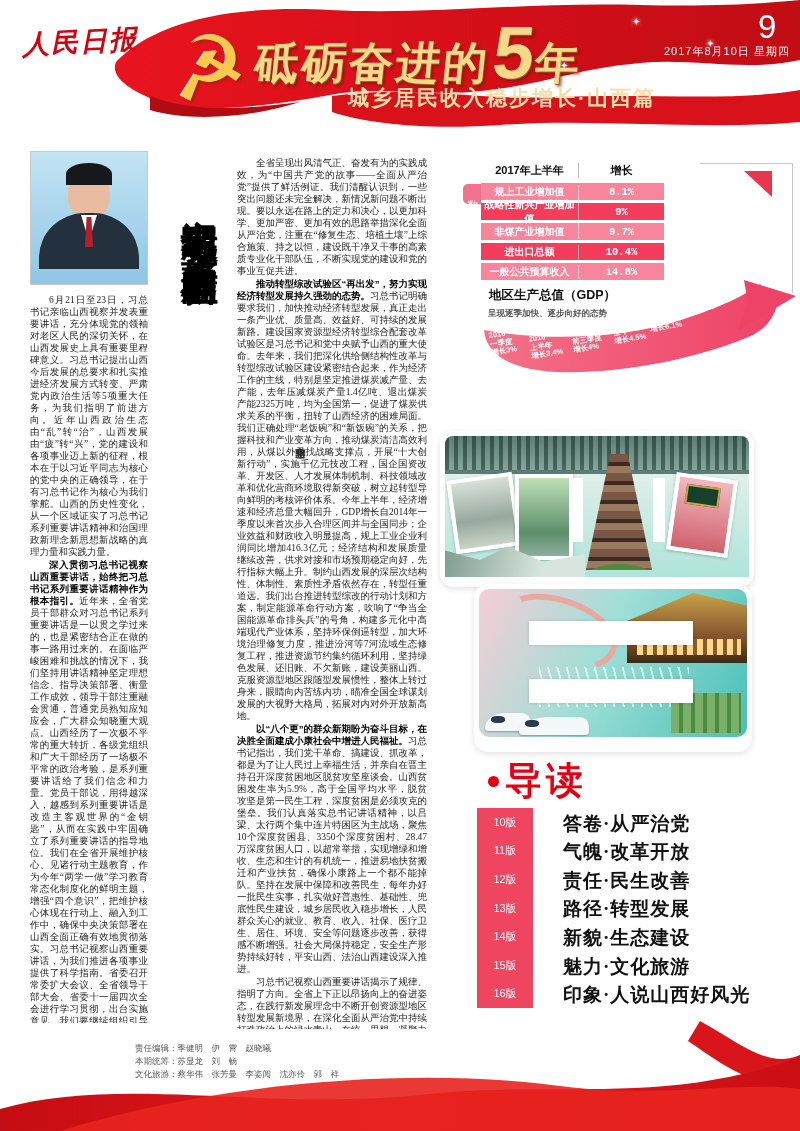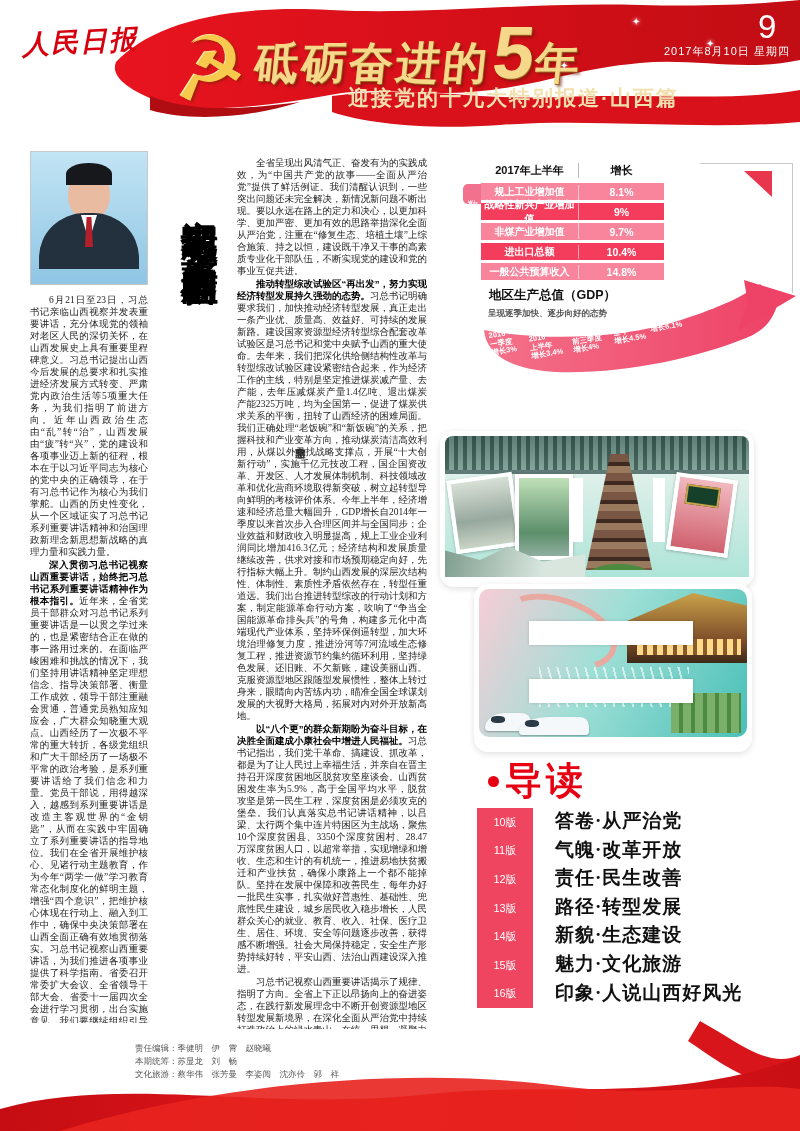--- a/index.html
+++ b/index.html
@@ -57,21 +57,21 @@
       border-radius:5px 0 0 5px;font-family:"Liberation Sans",sans-serif;text-align:center;}
   #data-table{left:481px;top:161px;width:183px;font-family:"Liberation Sans","DejaVu Sans",sans-serif;}
   #data-table .t-head{display:flex;height:19px;align-items:center;font-size:11px;font-weight:bold;color:#111;}
   #data-table .t-head .c1{width:97px;text-align:center;border-right:1px solid #bbb;}
   #data-table .t-head .c2{flex:1;text-align:center;}
   #data-table .t-row{display:flex;height:17px;margin-top:3px;align-items:center;
       color:#fff;font-size:10px;font-weight:bold;background:#f43d5c;}
   #data-table .t-row:nth-child(odd){background:#f8859c;}
   #data-table .t-row:nth-child(even){background:#f43d5c;}
   #data-table .t-row .c1{width:97px;text-align:center;border-right:1px solid rgba(255,255,255,.55);}
-  #data-table .t-row .c2{flex:1;text-align:center;font-size:10.5px;}
+  #data-table .t-row .c2{flex:1;text-align:center;font-size:10.5px;font-family:Liberation Mono, monospace;}
   .gdp-title{left:489px;top:287px;font-size:12.5px;font-weight:bold;color:#111;
       font-family:"Liberation Sans",sans-serif;}
   .gdp-sub{left:488px;top:308px;font-size:8.5px;font-weight:bold;color:#555;
       font-family:"Liberation Sans",sans-serif;text-align:center;}
   #gdp-arrow-svg{left:476px;top:278px;}
   #gdp-points{left:476px;top:278px;width:320px;height:100px;}
   .gdp-point{position:absolute;color:#fff;font-size:7.5px;font-weight:bold;line-height:8.5px;
       transform:rotate(-9deg);font-family:"Liberation Sans",sans-serif;white-space:nowrap;}
   .gdp-point:nth-child(1){left:14px;top:52px;}
   .gdp-point:nth-child(2){left:54px;top:55px;}
@@ -124,21 +124,21 @@
       background:repeating-linear-gradient(90deg,#7ab06a 0 8px,#4c8a3f 8px 12px),linear-gradient(#9fcf8f,#4c8a3f);}
   .slot{position:absolute;background:#fff;box-shadow:0 0 3px rgba(0,0,0,.15);}
   .slot-1{left:50px;top:32px;width:164px;height:24px;}
   .slot-2{left:50px;top:90px;width:164px;height:24px;}
   
   #guide-title{left:488px;top:756px;display:flex;align-items:center;color:#e60012;
       font-family:"Liberation Sans","DejaVu Sans",sans-serif;font-weight:bold;}
   #guide-title .dot{width:11px;height:11px;border-radius:50%;background:#e60012;margin-right:6px;}
   #guide-title .txt{font-size:37px;letter-spacing:4px;}
   #guide-list{left:477px;top:808px;width:300px;}
-  .guide-row{display:flex;height:28.6px;align-items:flex-start;}
+  .guide-row{display:flex;height:28.6px;align-items:flex-end;gap:8px;}
   .guide-row .pg{width:56px;height:100%;background:#ef4560;color:#fff;display:flex;
       align-items:center;justify-content:center;font-size:11px;
       font-family:"Liberation Sans",sans-serif;}
   .guide-row .lb{padding-left:22px;font-size:19px;font-weight:bold;color:#111;letter-spacing:1px;
       font-family:"Liberation Serif","DejaVu Serif",serif;}
   
   #credits{left:135px;top:1042px;width:320px;font-size:8.5px;color:#555;line-height:13px;
       font-family:"Liberation Sans",sans-serif;}
   #ribbon-svg{left:0;top:991px;}
 </style>
@@ -162,21 +162,21 @@
 </svg>
 <div class="abs masthead-logo">人民日报</div>
 <div class="abs page-number">9</div>
 <div class="abs page-date">2017年8月10日  星期四</div>
 <div class="abs emblem">☭</div>
 <div class="abs banner-title">
   <span class="t1">砥砺奋进的</span>
   <span class="t2">5</span>
   <span class="t3">年</span>
 </div>
-<div class="abs banner-subtitle">迎接党的十九大特别报道·山西篇</div>
+<div class="abs banner-subtitle">城乡居民收入稳步增长·山西篇</div>
 <span class="abs sparkle" style="left:632px;top:16px">✦</span>
 <span class="abs sparkle" style="left:706px;top:38px">✦</span>
 <span class="abs sparkle" style="left:560px;top:60px">✦</span>
 
 <div id="col1" class="abs col">
   <div class="portrait">
     <div class="head"></div>
     <div class="suit"></div>
   </div>
   <div>

